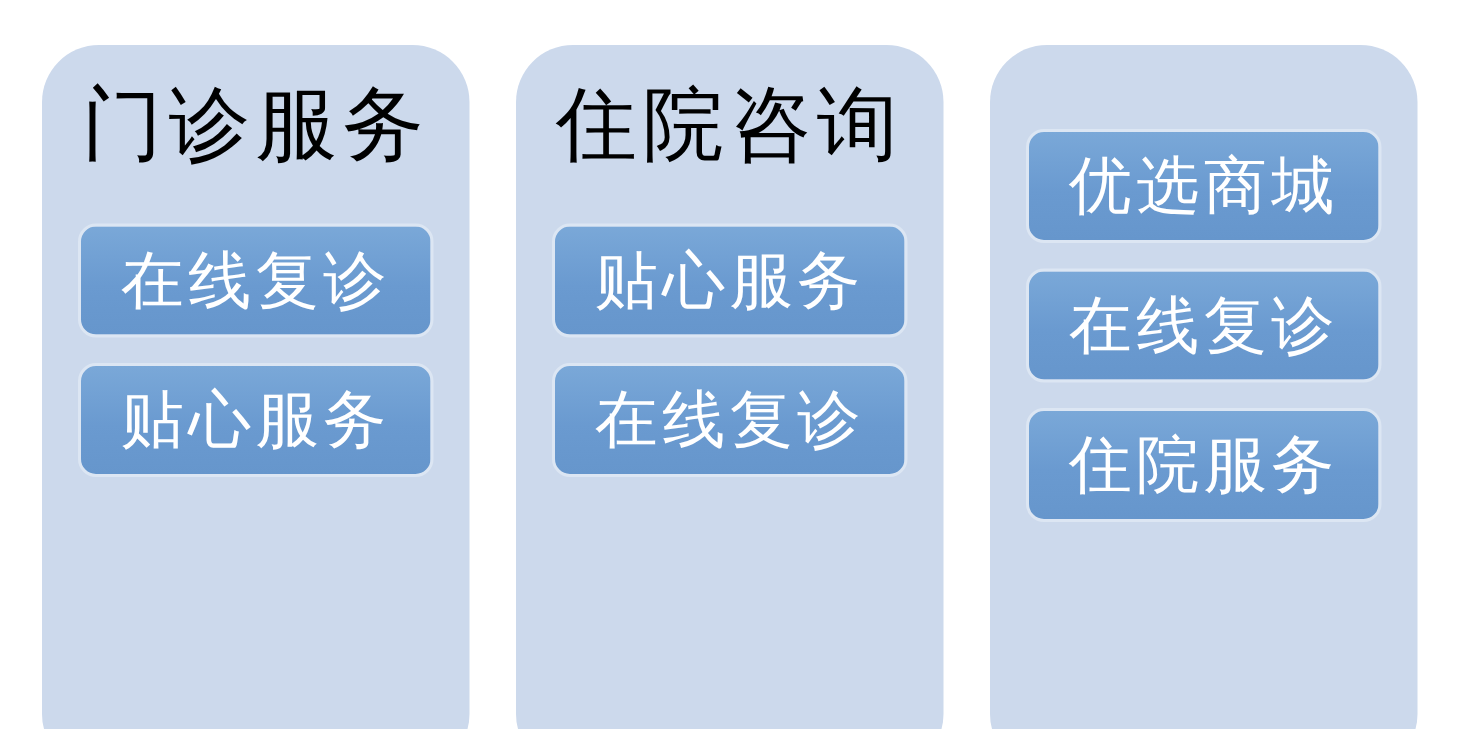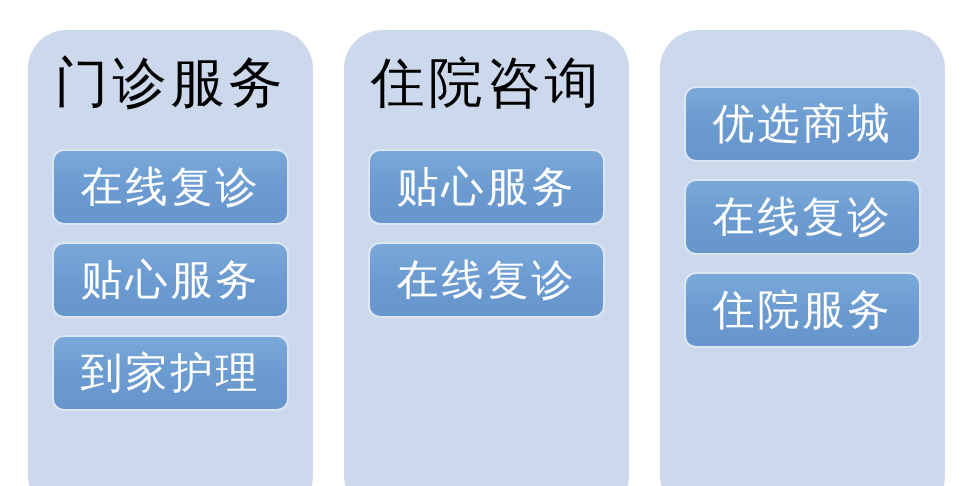--- a/index.html
+++ b/index.html
@@ -61,21 +61,20 @@
 </head>
 <body>
 
 <div class="board">
 
   <section class="card">
     <h2 class="card-title">门诊服务</h2>
     <div class="btn-list">
       <div class="btn">在线复诊</div>
       <div class="btn">贴心服务</div>
-      <div class="btn">到家护理</div>
     </div>
   </section>
 
   <section class="card">
     <h2 class="card-title">住院咨询</h2>
     <div class="btn-list">
       <div class="btn">贴心服务</div>
       <div class="btn">在线复诊</div>
     </div>
   </section>

